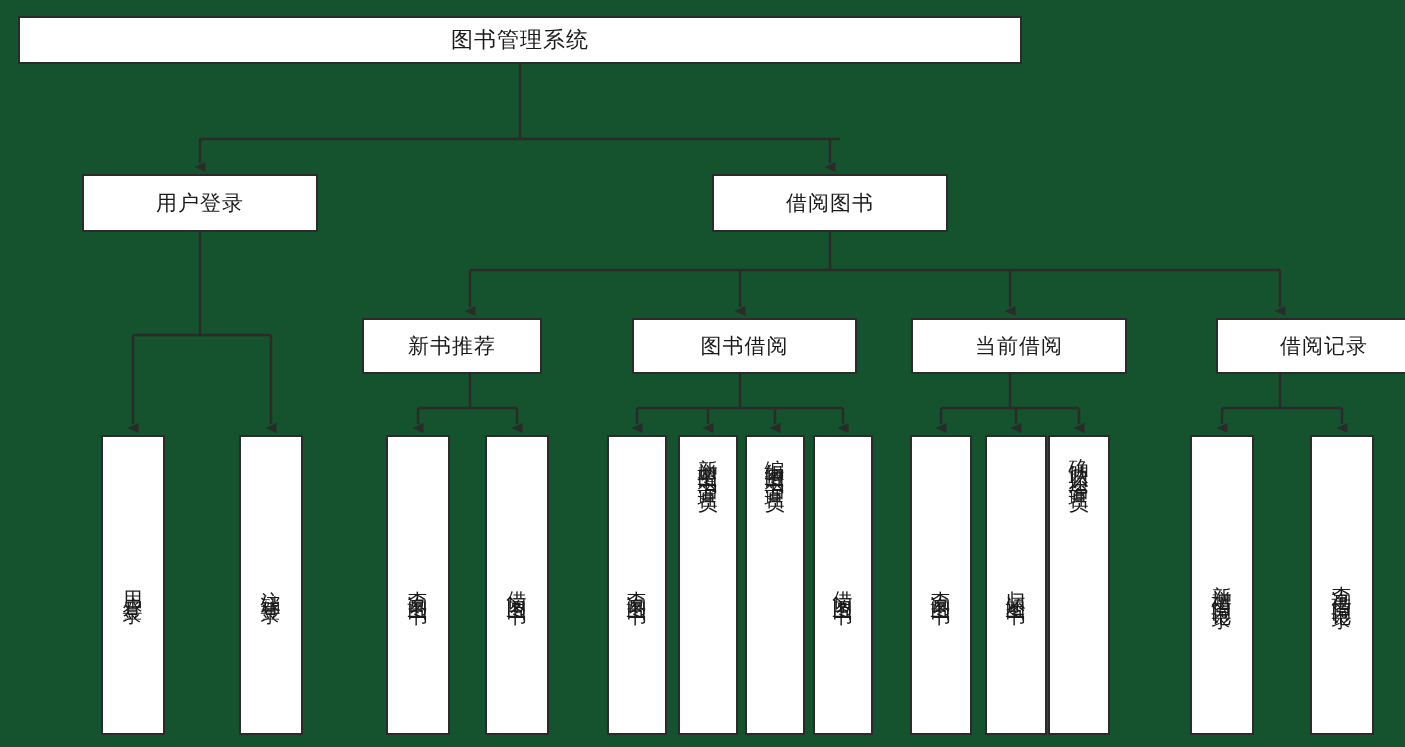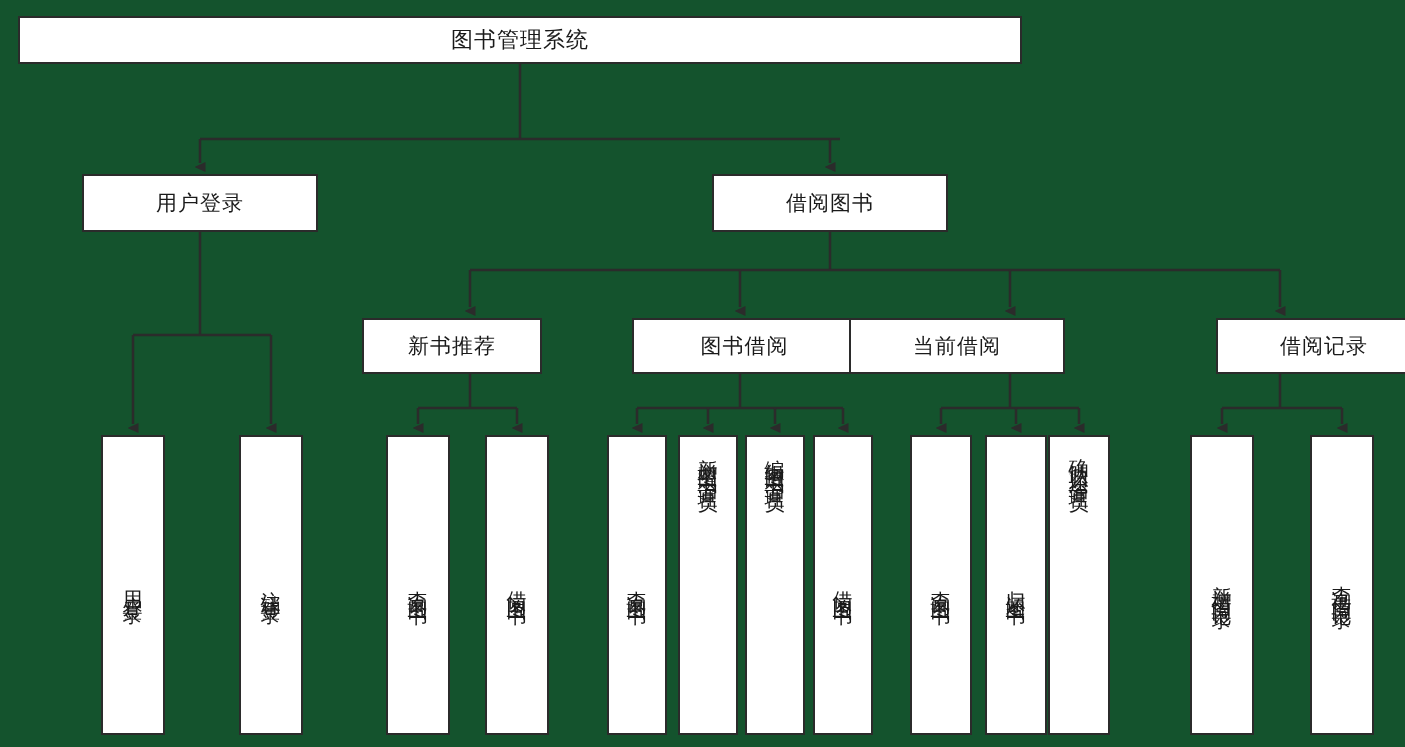--- a/index.html
+++ b/index.html
@@ -146,21 +146,21 @@
   <div class="node lvl2" style="left:712px; top:174px; width:236px; height:58px;">
     <span class="label">借阅图书</span>
   </div>
 
   <div class="node lvl2" style="left:362px; top:318px; width:180px; height:56px;">
     <span class="label">新书推荐</span>
   </div>
   <div class="node lvl2" style="left:632px; top:318px; width:225px; height:56px;">
     <span class="label">图书借阅</span>
   </div>
-  <div class="node lvl2" style="left:849px; top:318px; width:216px; height:56px;">
+  <div class="node lvl2" style="left:911px; top:318px; width:216px; height:56px;">
     <span class="label">当前借阅</span>
   </div>
   <div class="node lvl2" style="left:1216px; top:318px; width:216px; height:56px;justify-content:center;">
     <span class="label">借阅记录</span>
   </div>
 
   <div class="node leaf centered" style="left:101px; top:435px; width:64px; height:300px;">
     <span class="label">用户登录</span>
   </div>
   <div class="node leaf centered" style="left:239px; top:435px; width:64px; height:300px;">

